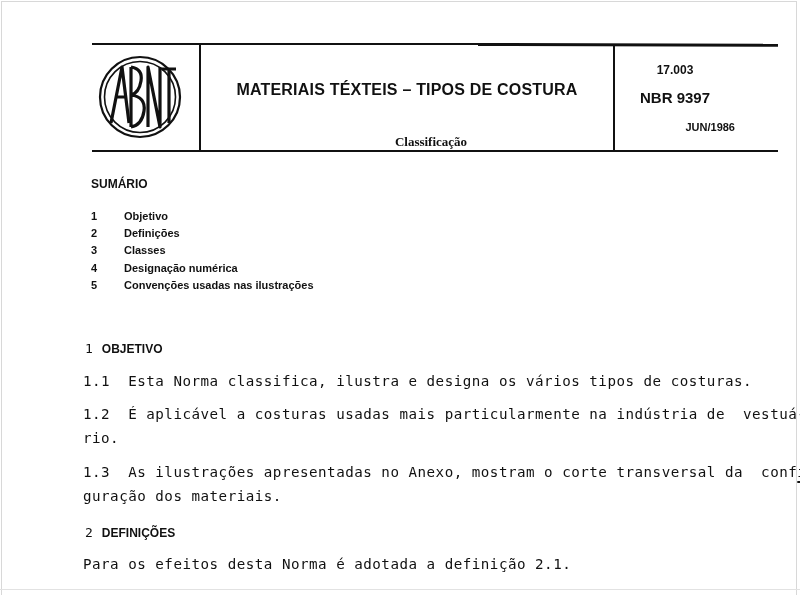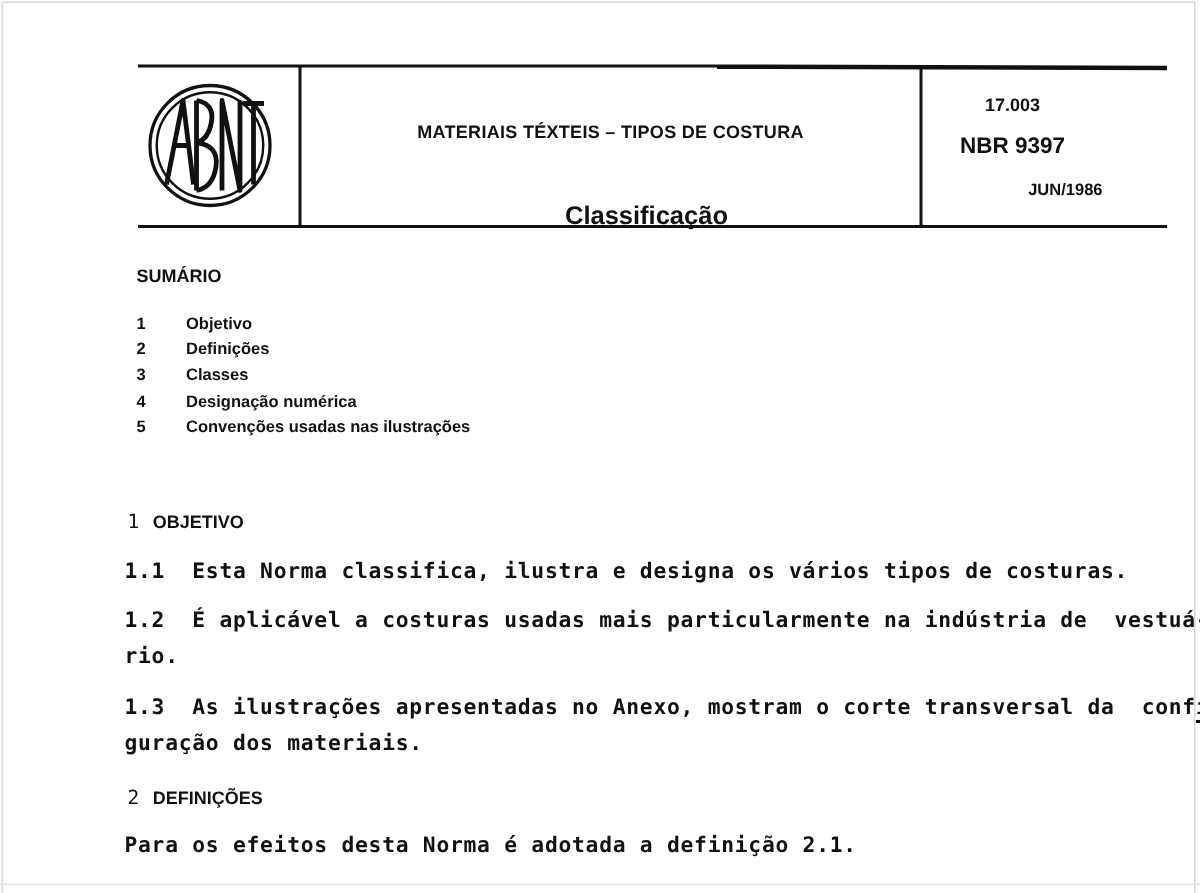--- a/index.html
+++ b/index.html
@@ -18,41 +18,41 @@
   .hdr-top { position: absolute; left: 92px; top: 43px; width: 386px; height: 2px; background: #111; }
   .hdr-top2 { position: absolute; left: 478px; top: 43px; width: 300px; height: 3px; background: #111; transform: rotate(0.15deg); transform-origin: left; }
   .hdr-bot { position: absolute; left: 92px; top: 150px; width: 686px; height: 2px; background: #111; }
   .hdr-v1 { position: absolute; left: 199px; top: 44px; width: 2px; height: 108px; background: #111; }
   .hdr-v2 { position: absolute; left: 613px; top: 44px; width: 2px; height: 108px; background: #111; }
 
   .logo { position: absolute; left: 98px; top: 55px; width: 84px; height: 84px; }
 
   .title-main {
     position: absolute; left: 201px; top: 81px; width: 412px; text-align: center;
-    font-family: "Liberation Sans", sans-serif; font-weight: bold; font-size: 12px; letter-spacing: 0.2px;
+    font-family: "Liberation Sans", sans-serif; font-weight: bold; font-size: 16px; letter-spacing: 0.2px;
   }
   .title-sub {
     position: absolute; left: 201px; top: 134px; width: 460px; text-align: center;
-    font-family: Liberation Sans, sans-serif; font-weight: bold; font-size: 17px;
+    font-family: Liberation Serif, serif; font-weight: bold; font-size: 13px;
   }
   .doc-code { position: absolute; left: 615px; top: 63px; width: 120px; text-align: center;
     font-family: "Liberation Sans", sans-serif; font-weight: bold; font-size: 12px; }
   .doc-nbr { position: absolute; left: 615px; top: 89px; width: 120px; text-align: center;
     font-family: "Liberation Sans", sans-serif; font-weight: bold; font-size: 15px; }
   .doc-date { position: absolute; left: 615px; top: 121px; width: 120px; text-align: right;
     font-family: "Liberation Sans", sans-serif; font-weight: bold; font-size: 11px; }
 
   .summary-title { position: absolute; left: 91px; top: 177px;
     font-family: "Liberation Sans", sans-serif; font-weight: bold; font-size: 12px; }
   .toc { position: absolute; left: 91px; top: 210px; font-family: "Liberation Sans", sans-serif; font-weight: bold; font-size: 11px; }
   .toc-row { height: 17.2px; display: flex; }
   .toc-num { width: 33px; }
   .toc-annex { height: 17px; }
 
-  .mono { font-family: "DejaVu Sans Mono", monospace; font-size: 14.2px; letter-spacing: 0.5px; position: absolute; left: 83px; white-space: pre; font-weight: bold; }
+  .mono { font-family: "DejaVu Sans Mono", monospace; font-size: 14.2px; letter-spacing: 0.5px; position: absolute; left: 83px; white-space: pre; }
   .sec-head { position: absolute; left: 85px; font-family: "Liberation Sans", sans-serif; font-size: 12px; text-align: center; }
   .sec-head .num { font-family: "DejaVu Sans Mono", monospace; font-size: 13px; margin-right: 9px; }
   .sec-head .lbl { font-weight: bold; }
   .underline-char { text-decoration: underline; text-decoration-thickness: 2px; text-underline-offset: 4px; }
   .bottom-rule { position: absolute; left: 0; top: 589px; width: 800px; height: 1px; background: #e2e2e2; }
 </style>
 </head>
 <body>
 
 <div class="page-frame"></div>

